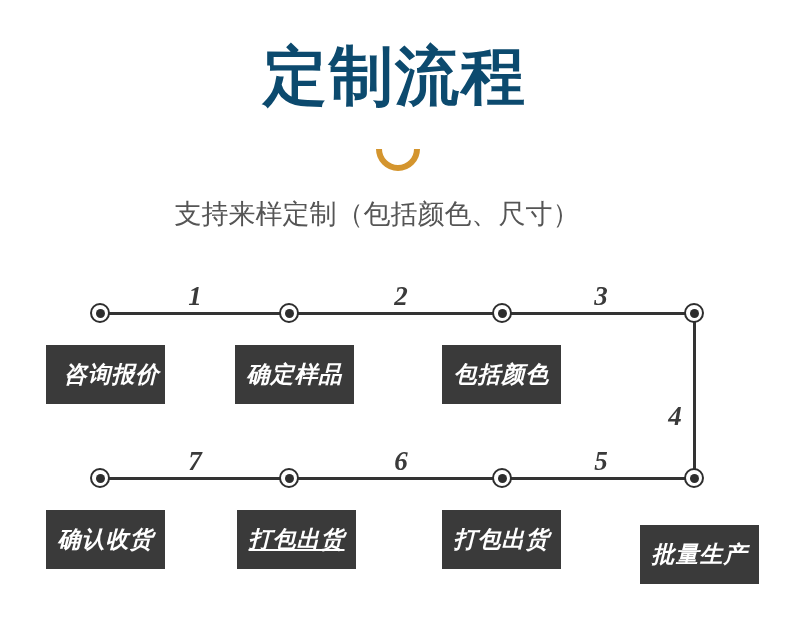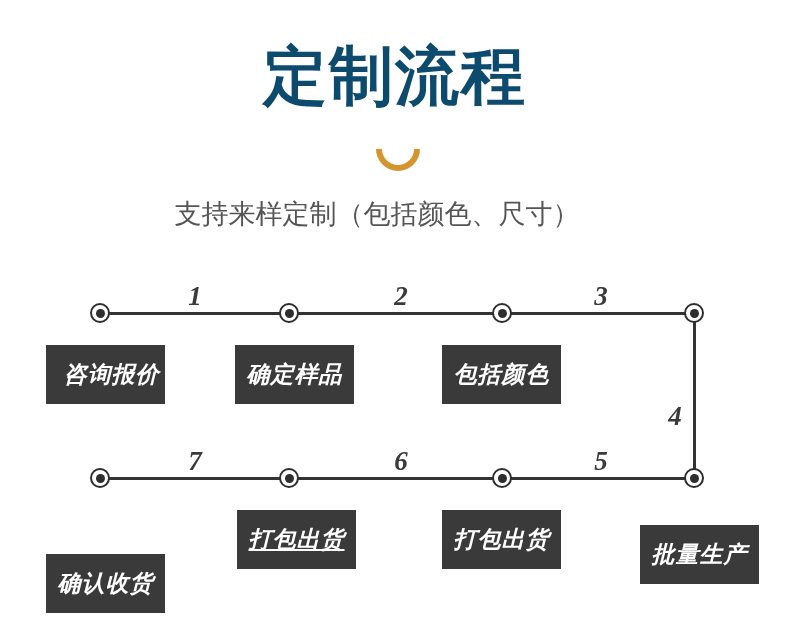--- a/index.html
+++ b/index.html
@@ -164,19 +164,19 @@
     <div class="step-number" style="left:655px; top:401px; width:40px;">4</div>
 
     <div class="step-number" style="left:175px; top:446px; width:40px;">7</div>
     <div class="step-number" style="left:381px; top:446px; width:40px;">6</div>
     <div class="step-number" style="left:581px; top:446px; width:40px;">5</div>
 
     <div class="flow-box" style="left:46px; top:345px;padding-left:12px;">咨询报价</div>
     <div class="flow-box" style="left:235px; top:345px;">确定样品</div>
     <div class="flow-box" style="left:442px; top:345px;">包括颜色</div>
 
-    <div class="flow-box" style="left:46px; top:510px;margin-top:44px;">确认收货</div>
+    <div class="flow-box" style="left:46px; top:510px;">确认收货</div>
     <div class="flow-box" style="left:237px; top:510px;text-decoration:underline;">打包出货</div>
     <div class="flow-box" style="left:442px; top:510px;">打包出货</div>
     <div class="flow-box" style="left:640px; top:510px;margin-top:15px;">批量生产</div>
 
   </div>
 </div>
 
 </body></html>

